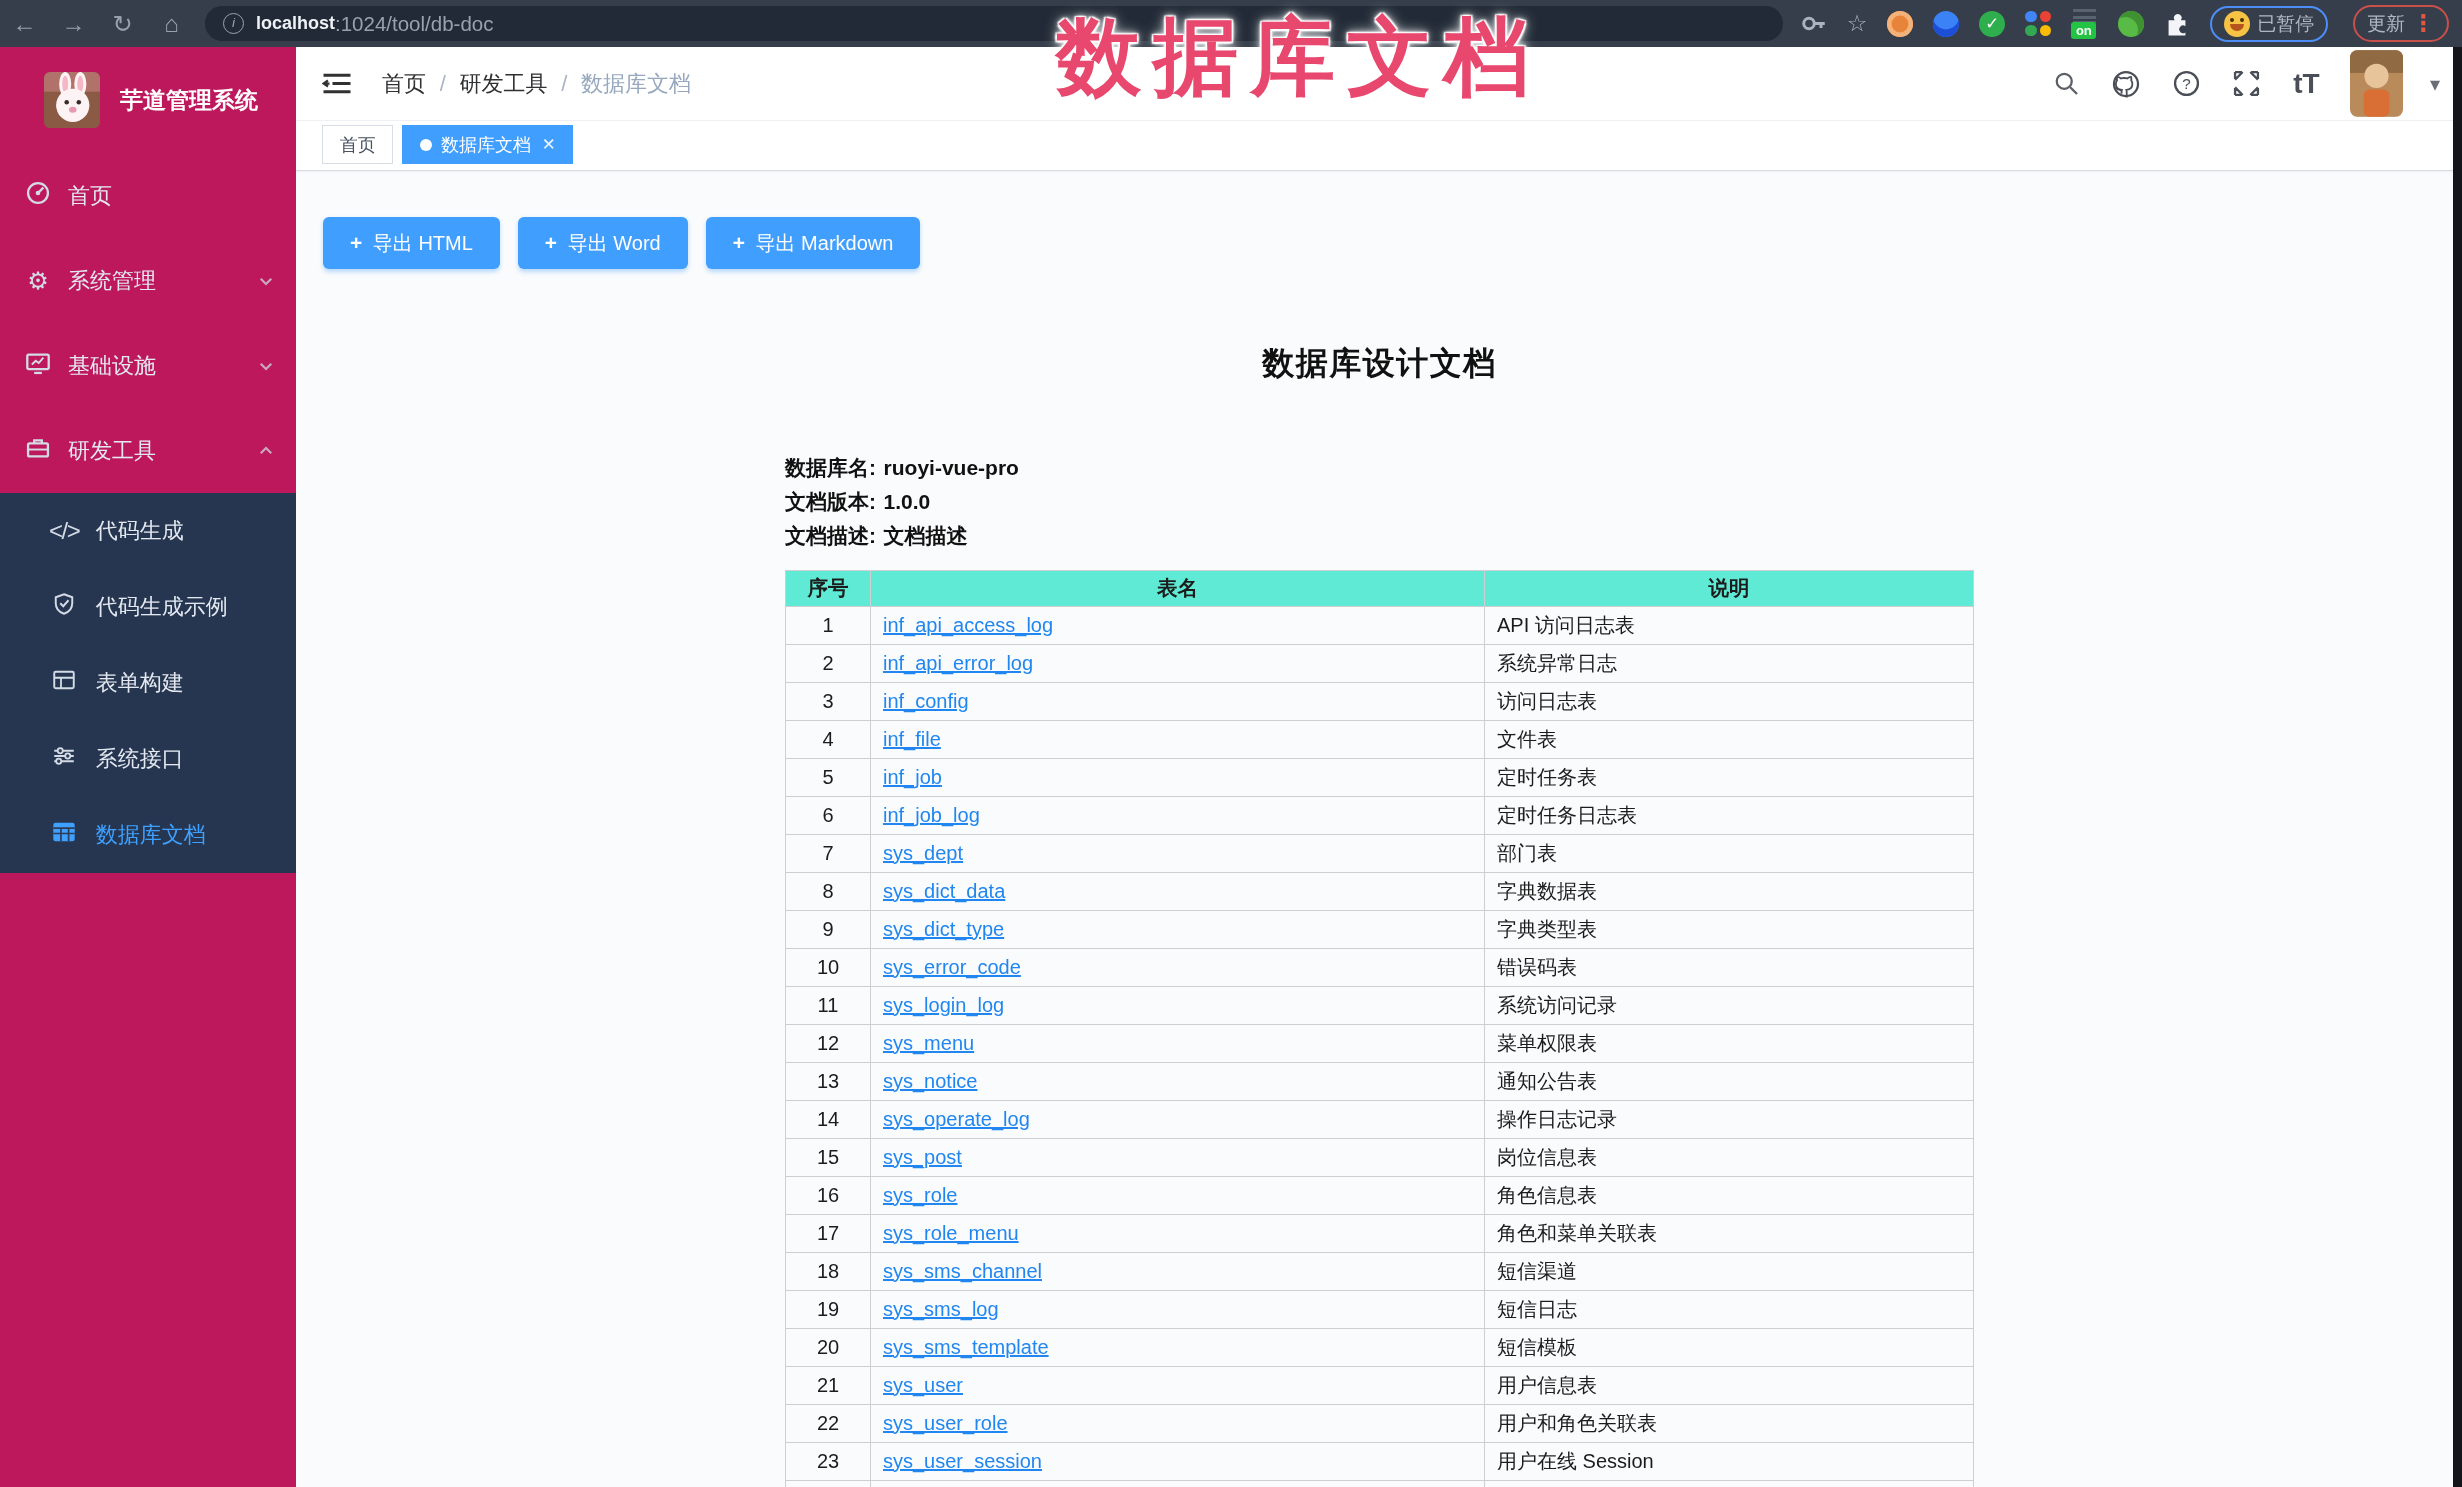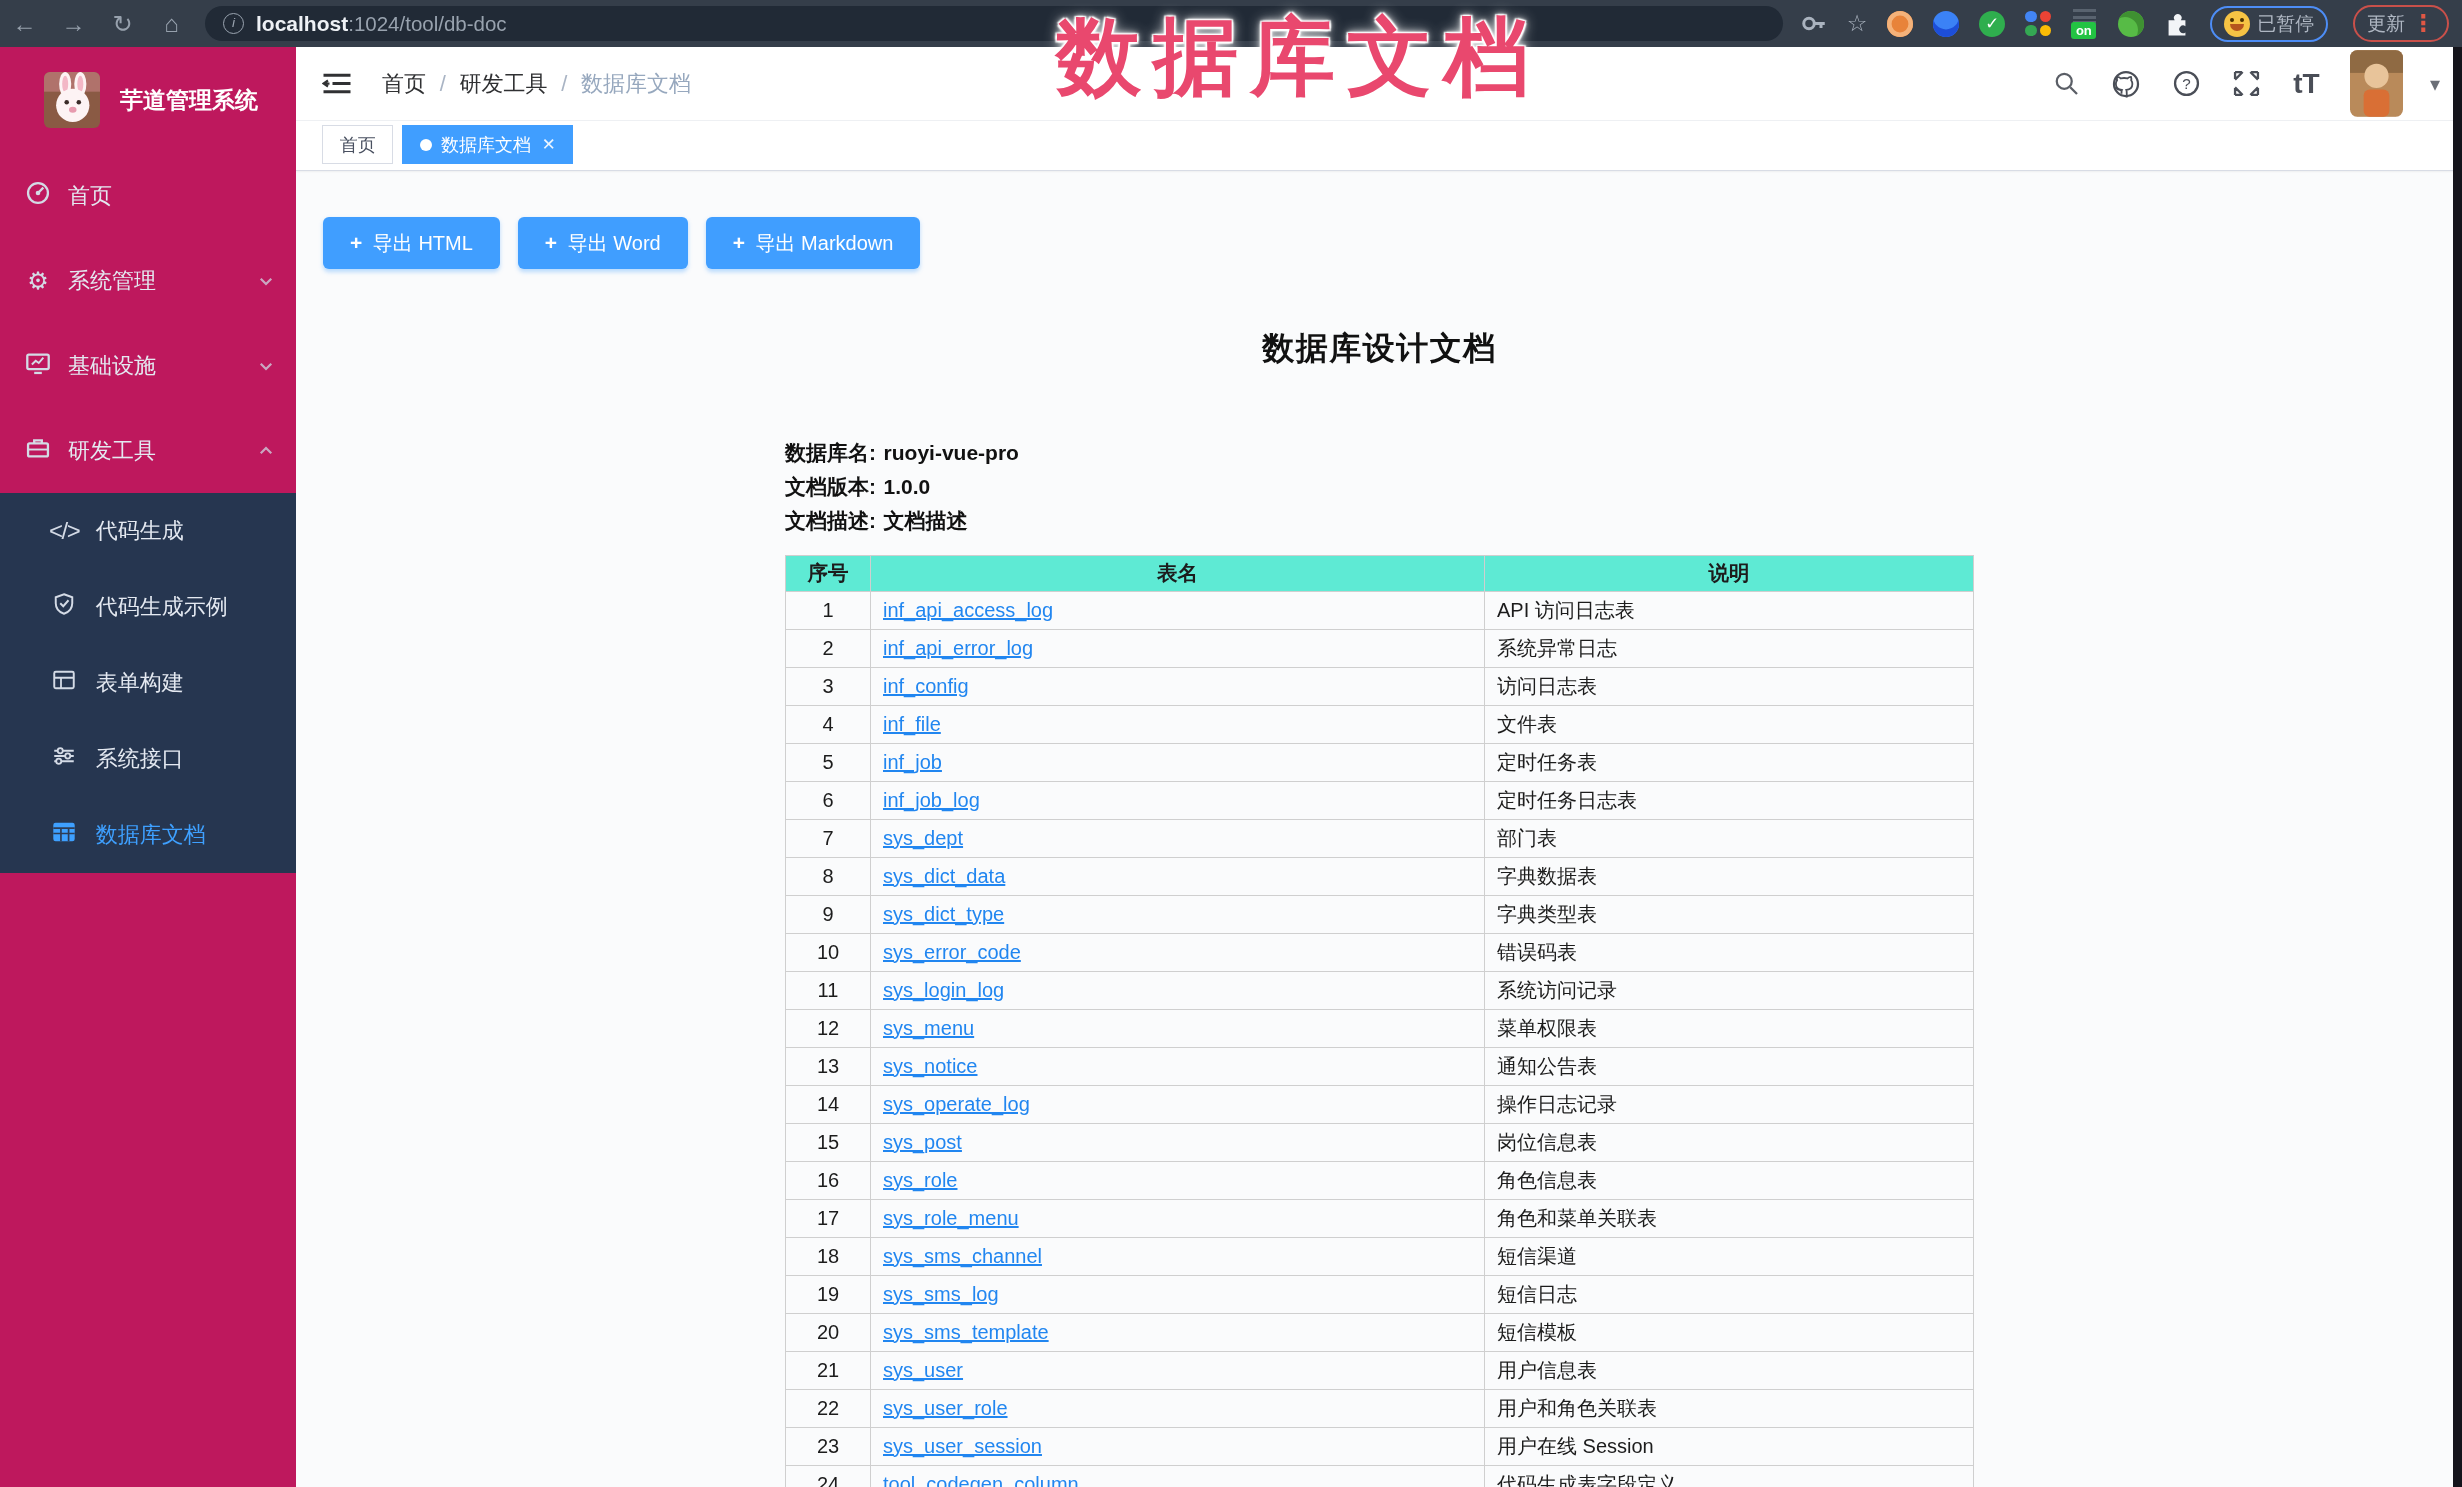--- a/index.html
+++ b/index.html
@@ -7,21 +7,21 @@
     font-family:"Liberation Sans","DejaVu Sans",sans-serif; background:#fafbfc; }
 
   
   .browser-bar { position:absolute; left:0; top:0; width:2462px; height:47px;
     background:#353e4a; display:flex; align-items:center; z-index:20; }
   .bnav { color:#97a1ad; font-size:24px; width:49px; text-align:center; cursor:pointer; flex:none; }
   .url-pill { flex:none; margin-left:9px; width:1578px; height:35px; border-radius:17.4px;
     background:#212a36; display:flex; align-items:center; padding:0 18px; }
   .info-ic { width:21px; height:21px; border:1.5px solid #9aa4b0; border-radius:50%;
     color:#9aa4b0; font-size:13.7px; line-height:18px; text-align:center; font-style:italic; flex:none; }
-  .url-host { color:#eef1f5; font-size:21px; font-weight:bold; margin-left:12px; }
+  .url-host { color:#eef1f5; font-size:18px; font-weight:bold; margin-left:12px; }
   .url-rest { color:#98a2ae; font-size:20.5px; }
   .bext { display:flex; align-items:center; margin-left:16.7px; gap:20px; }
   .ext-dot { width:26px; height:26px; border-radius:50%; flex:none; position:relative; }
   .keyglyph { color:#aab3bf; }
   .star { color:#aab3bf; font-size:23px; }
   .chk { display:flex; align-items:center; justify-content:center; color:#fff; font-size:16.7px; }
   .grid4 { width:26px; height:26px; flex:none; display:grid; grid-template-columns:11.4px 11.4px; gap:3px; }
   .grid4 i { border-radius:50%; width:11.4px; height:11.4px; }
   .stack-on { position:relative; width:27px; height:30px; flex:none; }
   .stack-on .bars { position:absolute; top:0; left:1.5px; width:23px; height:15px;
@@ -89,21 +89,21 @@
 
   .content { padding:46px 0 0 27px; }
   .btn-row { display:flex; gap:18px; }
   .btn { height:52px; border:none; border-radius:6px; background:#409eff; color:#fff;
     font-size:20px; padding:0 27px; display:inline-flex; align-items:center; gap:10.6px;
     cursor:pointer; font-family:inherit; box-shadow:0 2.3px 4.6px rgba(64,158,255,.35); }
   .btn .plus { font-size:21px; font-weight:bold; }
 
   .doc { width:1216px; margin:0 auto; padding-right:27px; }
   .doc-title { text-align:center; font-size:32px; font-weight:bold; color:#111;
-    margin-top:58px; letter-spacing:1.5px; }
+    margin-top:73px; letter-spacing:1.5px; }
   .meta { margin-top:65px; }
   .meta-line { font-size:21px; font-weight:bold; color:#111; line-height:34px; }
   .meta-line .lab { margin-right:7.6px; }
 
   table.db { border-collapse:collapse; width:100%; margin-top:16.7px; }
   table.db th { background:#5eead4; border:0.8px solid #cfcfcf; height:36px;
     font-size:20.5px; font-weight:bold; color:#1c1c1c; text-align:center; }
   table.db td { border:0.8px solid #cfcfcf; height:38px; font-size:20px; color:#1c1c1c;
     padding:0 12px; }
   table.db td.c-num { text-align:center; padding:0; }

